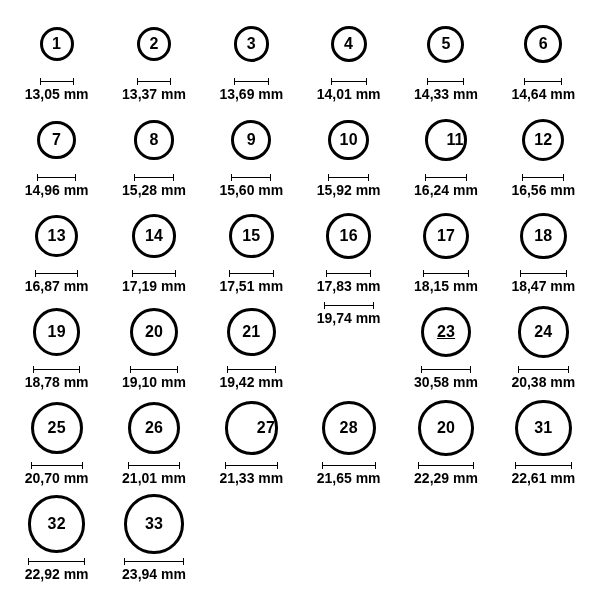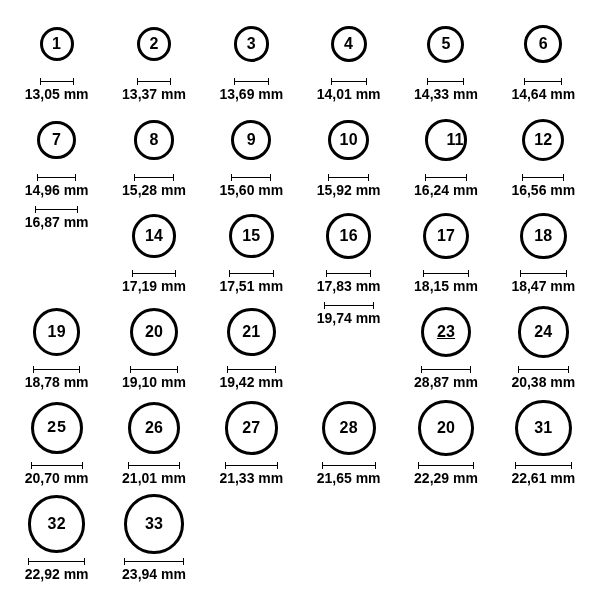--- a/index.html
+++ b/index.html
@@ -248,20 +248,25 @@
           </div>
         </div>
         <div class="ring-dim">
           <div class="dim-bar" style="width: 42.2485px;">
             <div class="dim-line"></div>
           </div>
           <div class="dim-text">16,56 mm</div>
         </div>
       </div>
       <div class="ring-cell">
+        <div class="ring-circle-wrap">
+          <div class="ring-circle" style="width: 42.977px; height: 42.977px;">
+            <span class="ring-size-label">13</span>
+          </div>
+        </div>
         <div class="ring-dim">
           <div class="dim-bar" style="width: 42.977px;">
             <div class="dim-line"></div>
           </div>
           <div class="dim-text">16,87 mm</div>
         </div>
       </div>
       <div class="ring-cell">
         <div class="ring-circle-wrap">
           <div class="ring-circle" style="width: 43.729px; height: 43.729px;">
@@ -377,39 +382,39 @@
       <div class="ring-cell">
         <div class="ring-circle-wrap">
           <div class="ring-circle" style="width: 50.4735px; height: 50.4735px; text-decoration: underline;">
             <span class="ring-size-label">23</span>
           </div>
         </div>
         <div class="ring-dim">
           <div class="dim-bar" style="width: 50.4735px;">
             <div class="dim-line"></div>
           </div>
-          <div class="dim-text">28,87 mm</div>
+          <div class="dim-text">30,58 mm</div>
         </div>
       </div>
       <div class="ring-cell">
         <div class="ring-circle-wrap">
           <div class="ring-circle" style="width: 51.2255px; height: 51.2255px;">
             <span class="ring-size-label">24</span>
           </div>
         </div>
         <div class="ring-dim">
           <div class="dim-bar" style="width: 51.2255px;">
             <div class="dim-line"></div>
           </div>
           <div class="dim-text">20,38 mm</div>
         </div>
       </div>
       <div class="ring-cell">
         <div class="ring-circle-wrap">
-          <div class="ring-circle" style="width: 51.9775px; height: 51.9775px; font-family: Liberation Mono, monospace;">
+          <div class="ring-circle" style="width: 51.9775px; height: 51.9775px;">
             <span class="ring-size-label">25</span>
           </div>
         </div>
         <div class="ring-dim">
           <div class="dim-bar" style="width: 51.9775px;">
             <div class="dim-line"></div>
           </div>
           <div class="dim-text">20,70 mm</div>
         </div>
       </div>
@@ -421,21 +426,21 @@
         </div>
         <div class="ring-dim">
           <div class="dim-bar" style="width: 52.706px;">
             <div class="dim-line"></div>
           </div>
           <div class="dim-text">21,01 mm</div>
         </div>
       </div>
       <div class="ring-cell">
         <div class="ring-circle-wrap">
-          <div class="ring-circle" style="width: 53.458px; height: 53.458px;">
+          <div class="ring-circle" style="width: 53.458px; height: 53.458px; justify-content: flex-end;">
             <span class="ring-size-label">27</span>
           </div>
         </div>
         <div class="ring-dim">
           <div class="dim-bar" style="width: 53.458px;">
             <div class="dim-line"></div>
           </div>
           <div class="dim-text">21,33 mm</div>
         </div>
       </div>

